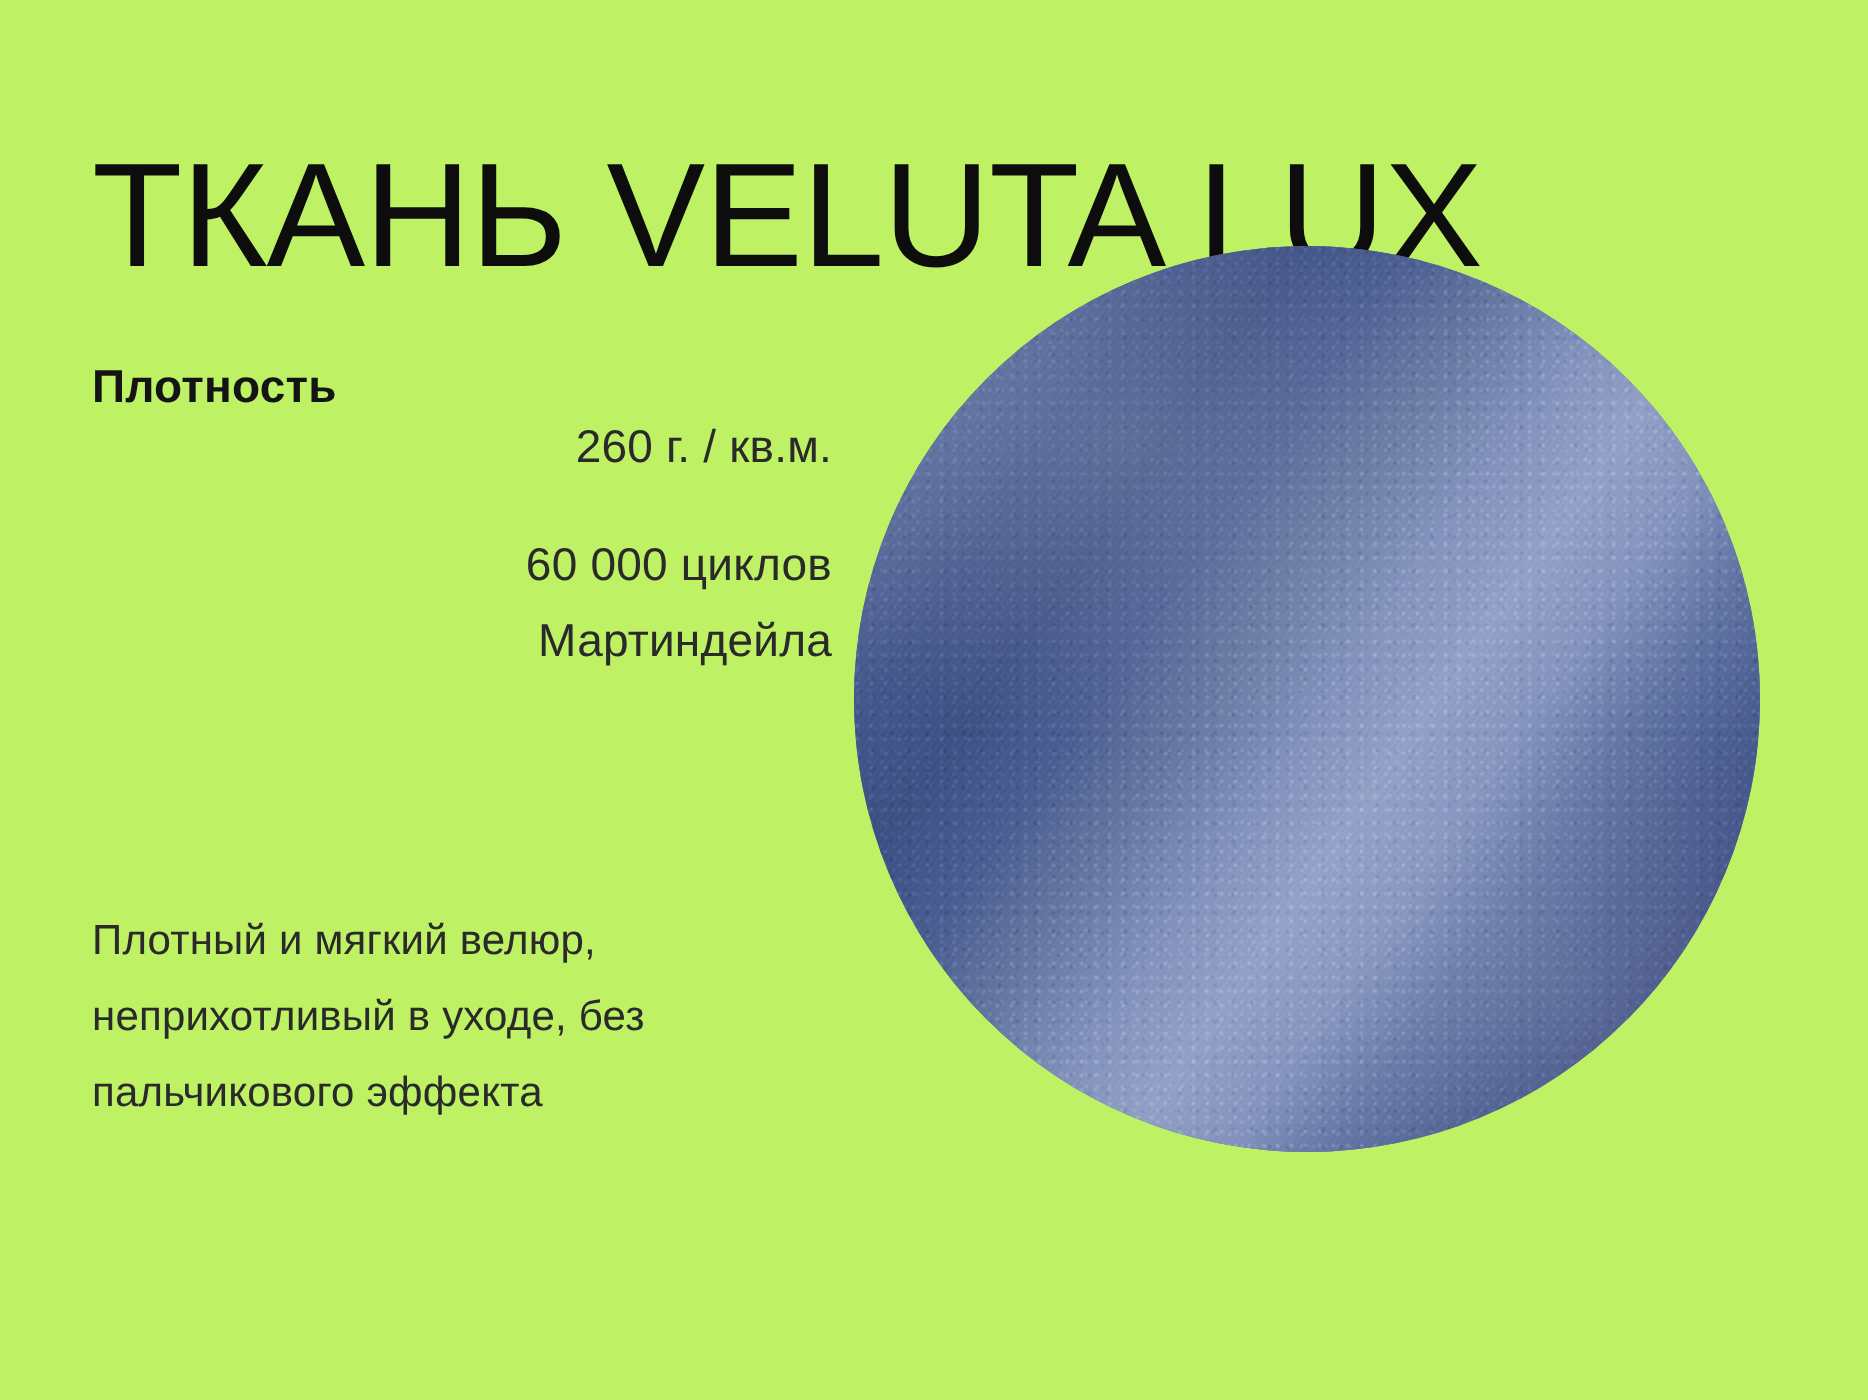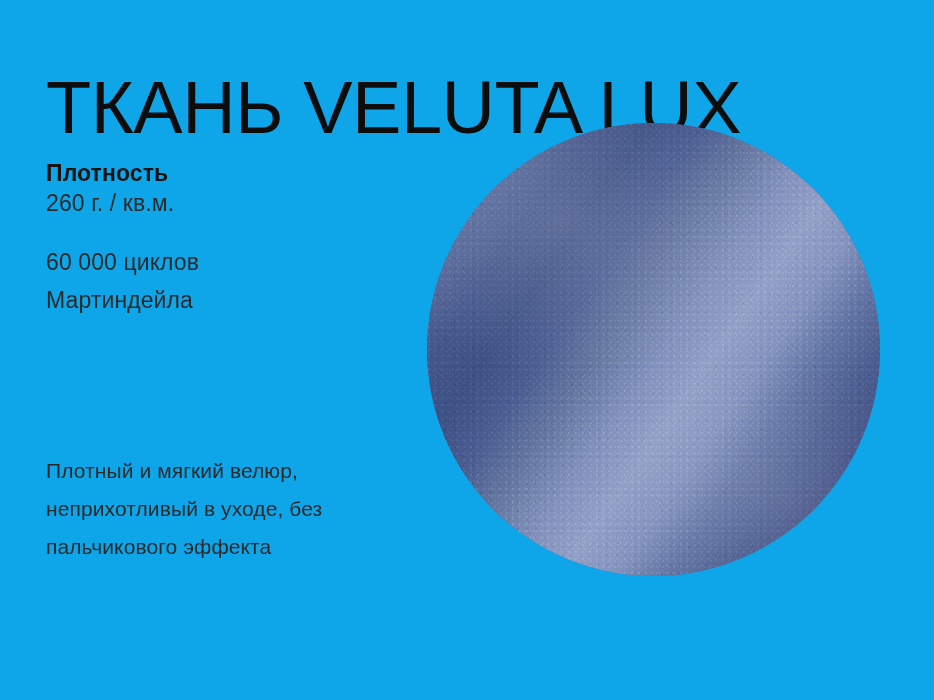--- a/index.html
+++ b/index.html
@@ -13,41 +13,41 @@
     background: #ffffff;
     font-family: "Liberation Sans", sans-serif;
     overflow: hidden;
     position: relative;
     -webkit-font-smoothing: antialiased;
   }
 
   .card {
     position: absolute;
     inset: 0;
-    background: #0ea5e9;
+    background: #bef264;
   }
 
   
   .page-title {
     position: absolute;
     left: 46px;
     top: 12px;
     font-size: 74px;
     line-height: 92px;
     letter-spacing: -0.5px;
     font-weight: 400;
     color: #0d0d0d;
     white-space: nowrap;
   }
 
   
   .specs {
     position: absolute;
     left: 46px;
-    top: 158px;
+    top: 178px;
     width: 370px;
   }
 
   .spec-group {
     margin-bottom: 28px;
   }
   .spec-group:last-of-type {
     margin-bottom: 0;
   }
 
@@ -58,20 +58,21 @@
     color: #141414;
     letter-spacing: 0.1px;
   }
 
   .spec-value {
     font-size: 23px;
     line-height: 31px;
     font-weight: 400;
     color: #2a2a2a;
     letter-spacing: 0.1px;
+    text-align: right;
   }
 
   .spec-value.second-line {
     margin-top: 7px;
   }
 
   
   .description {
     position: absolute;
     left: 46px;

